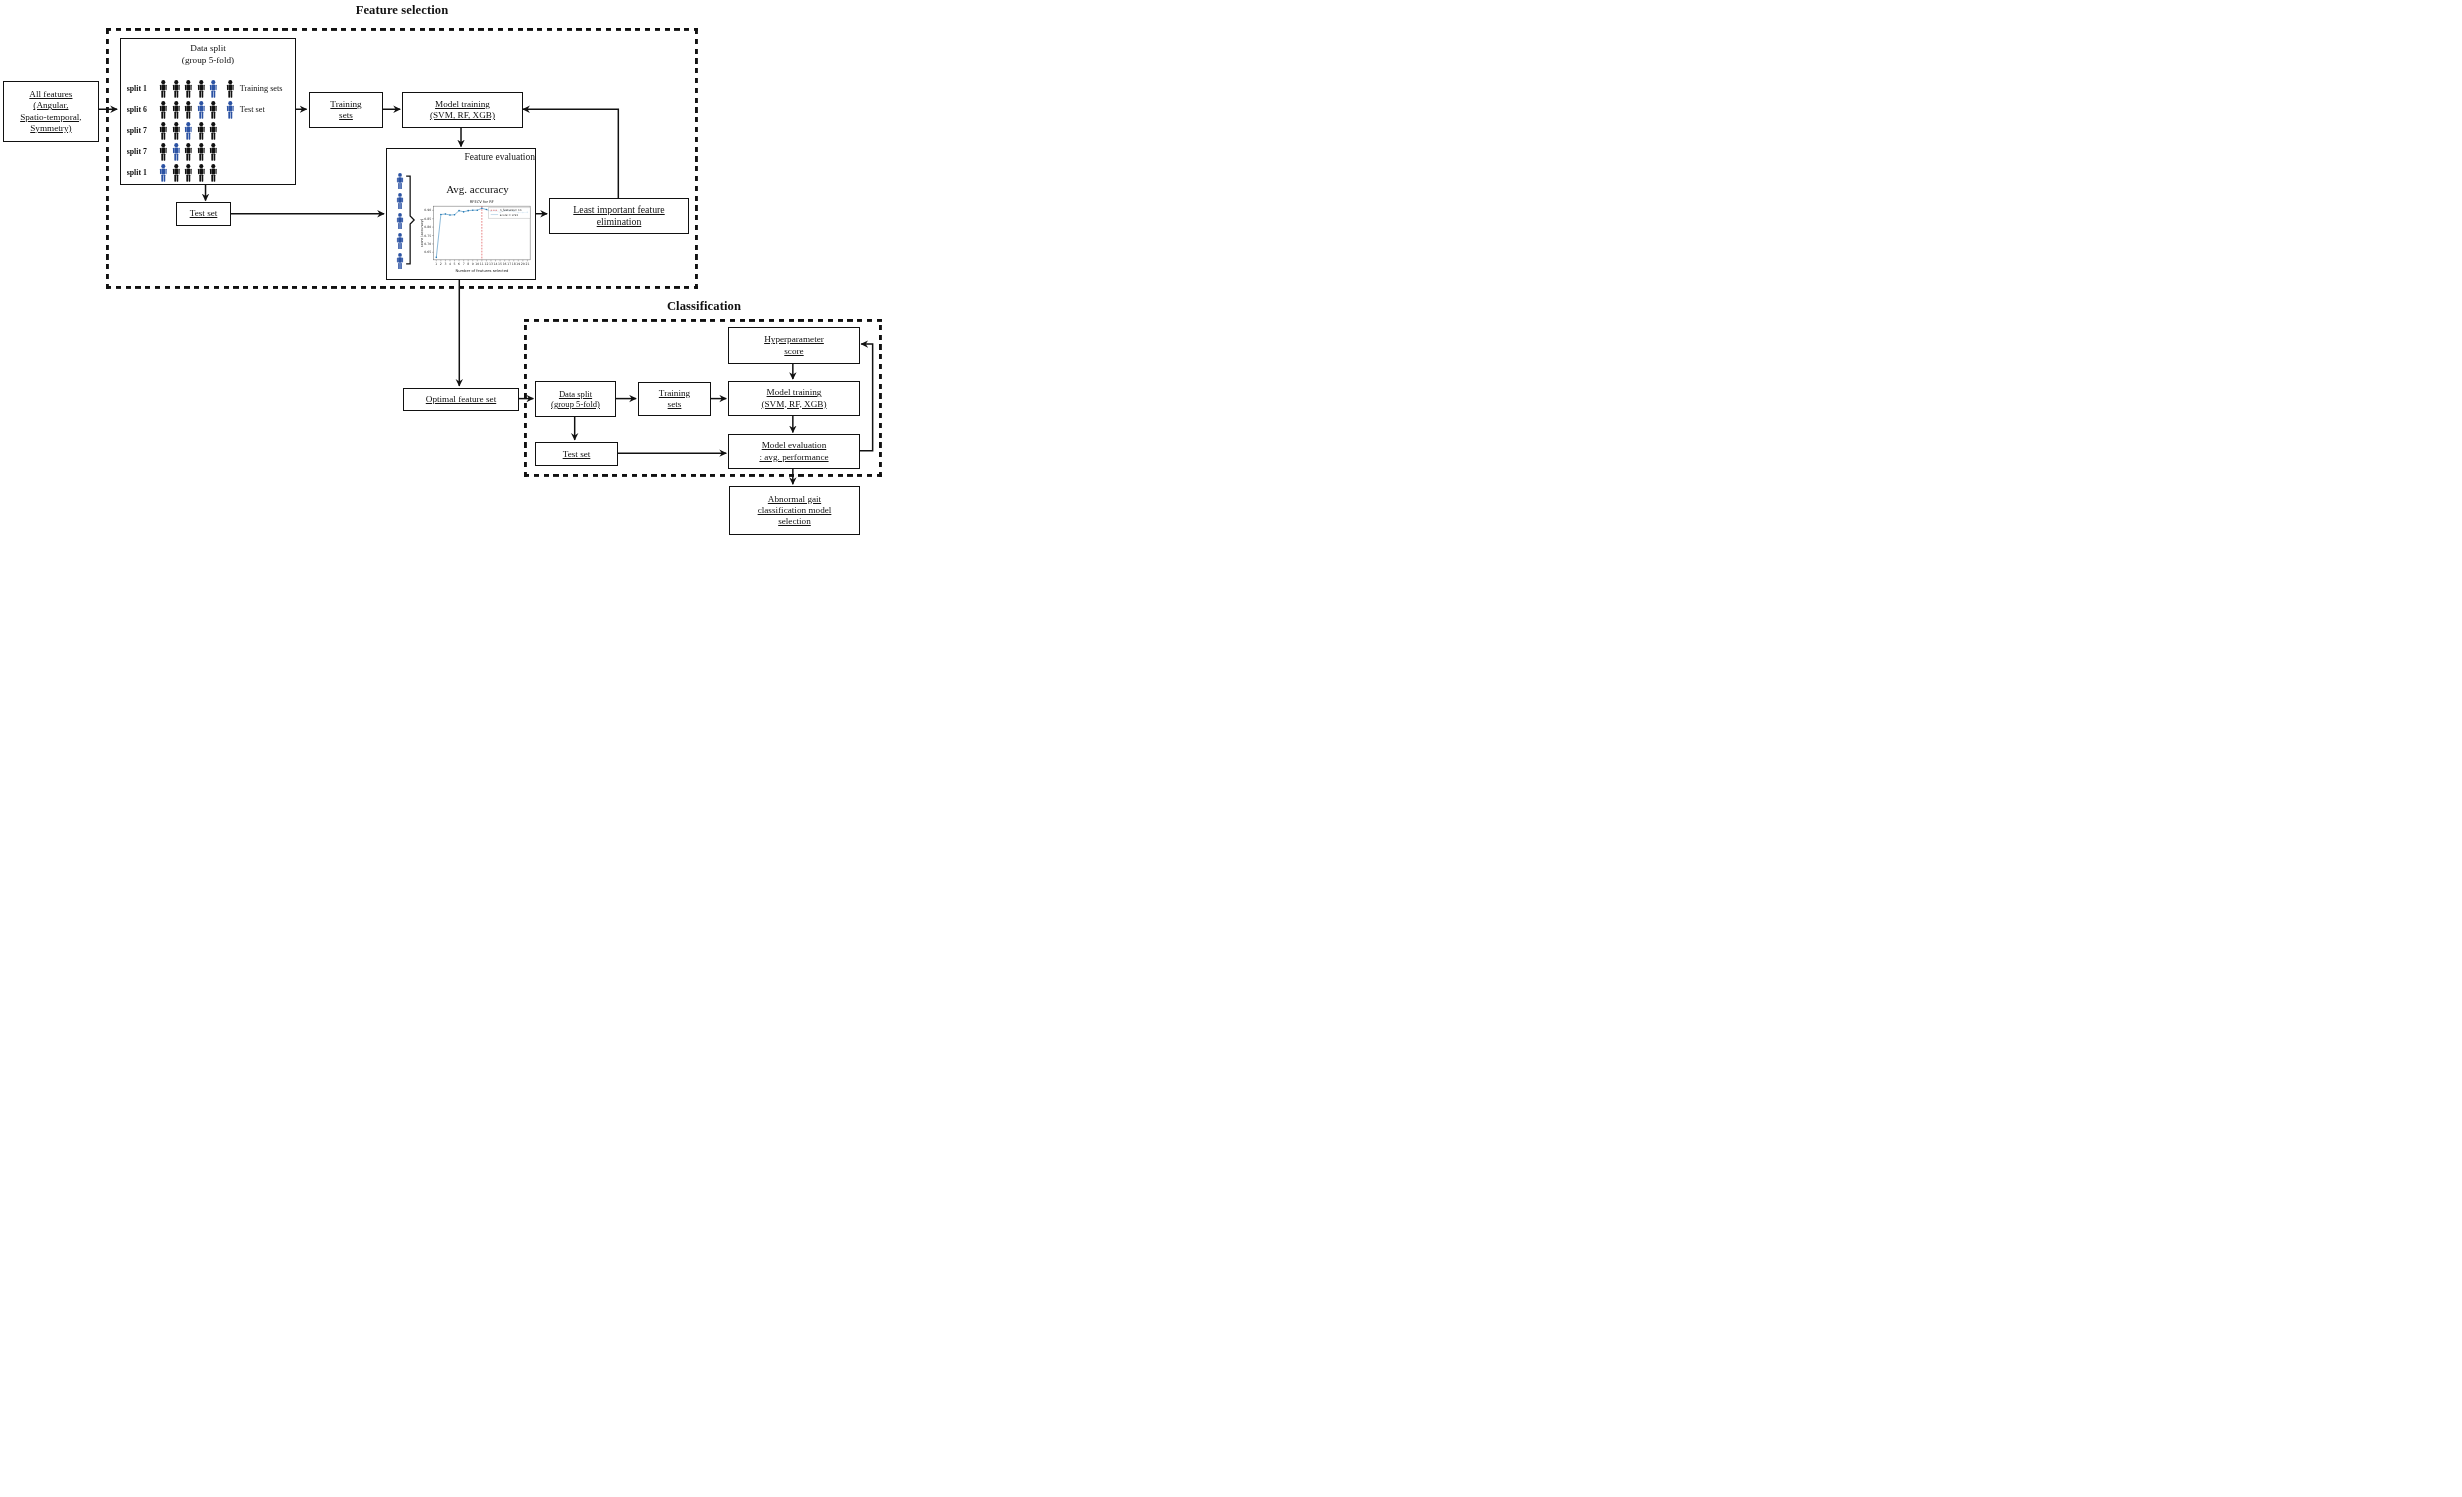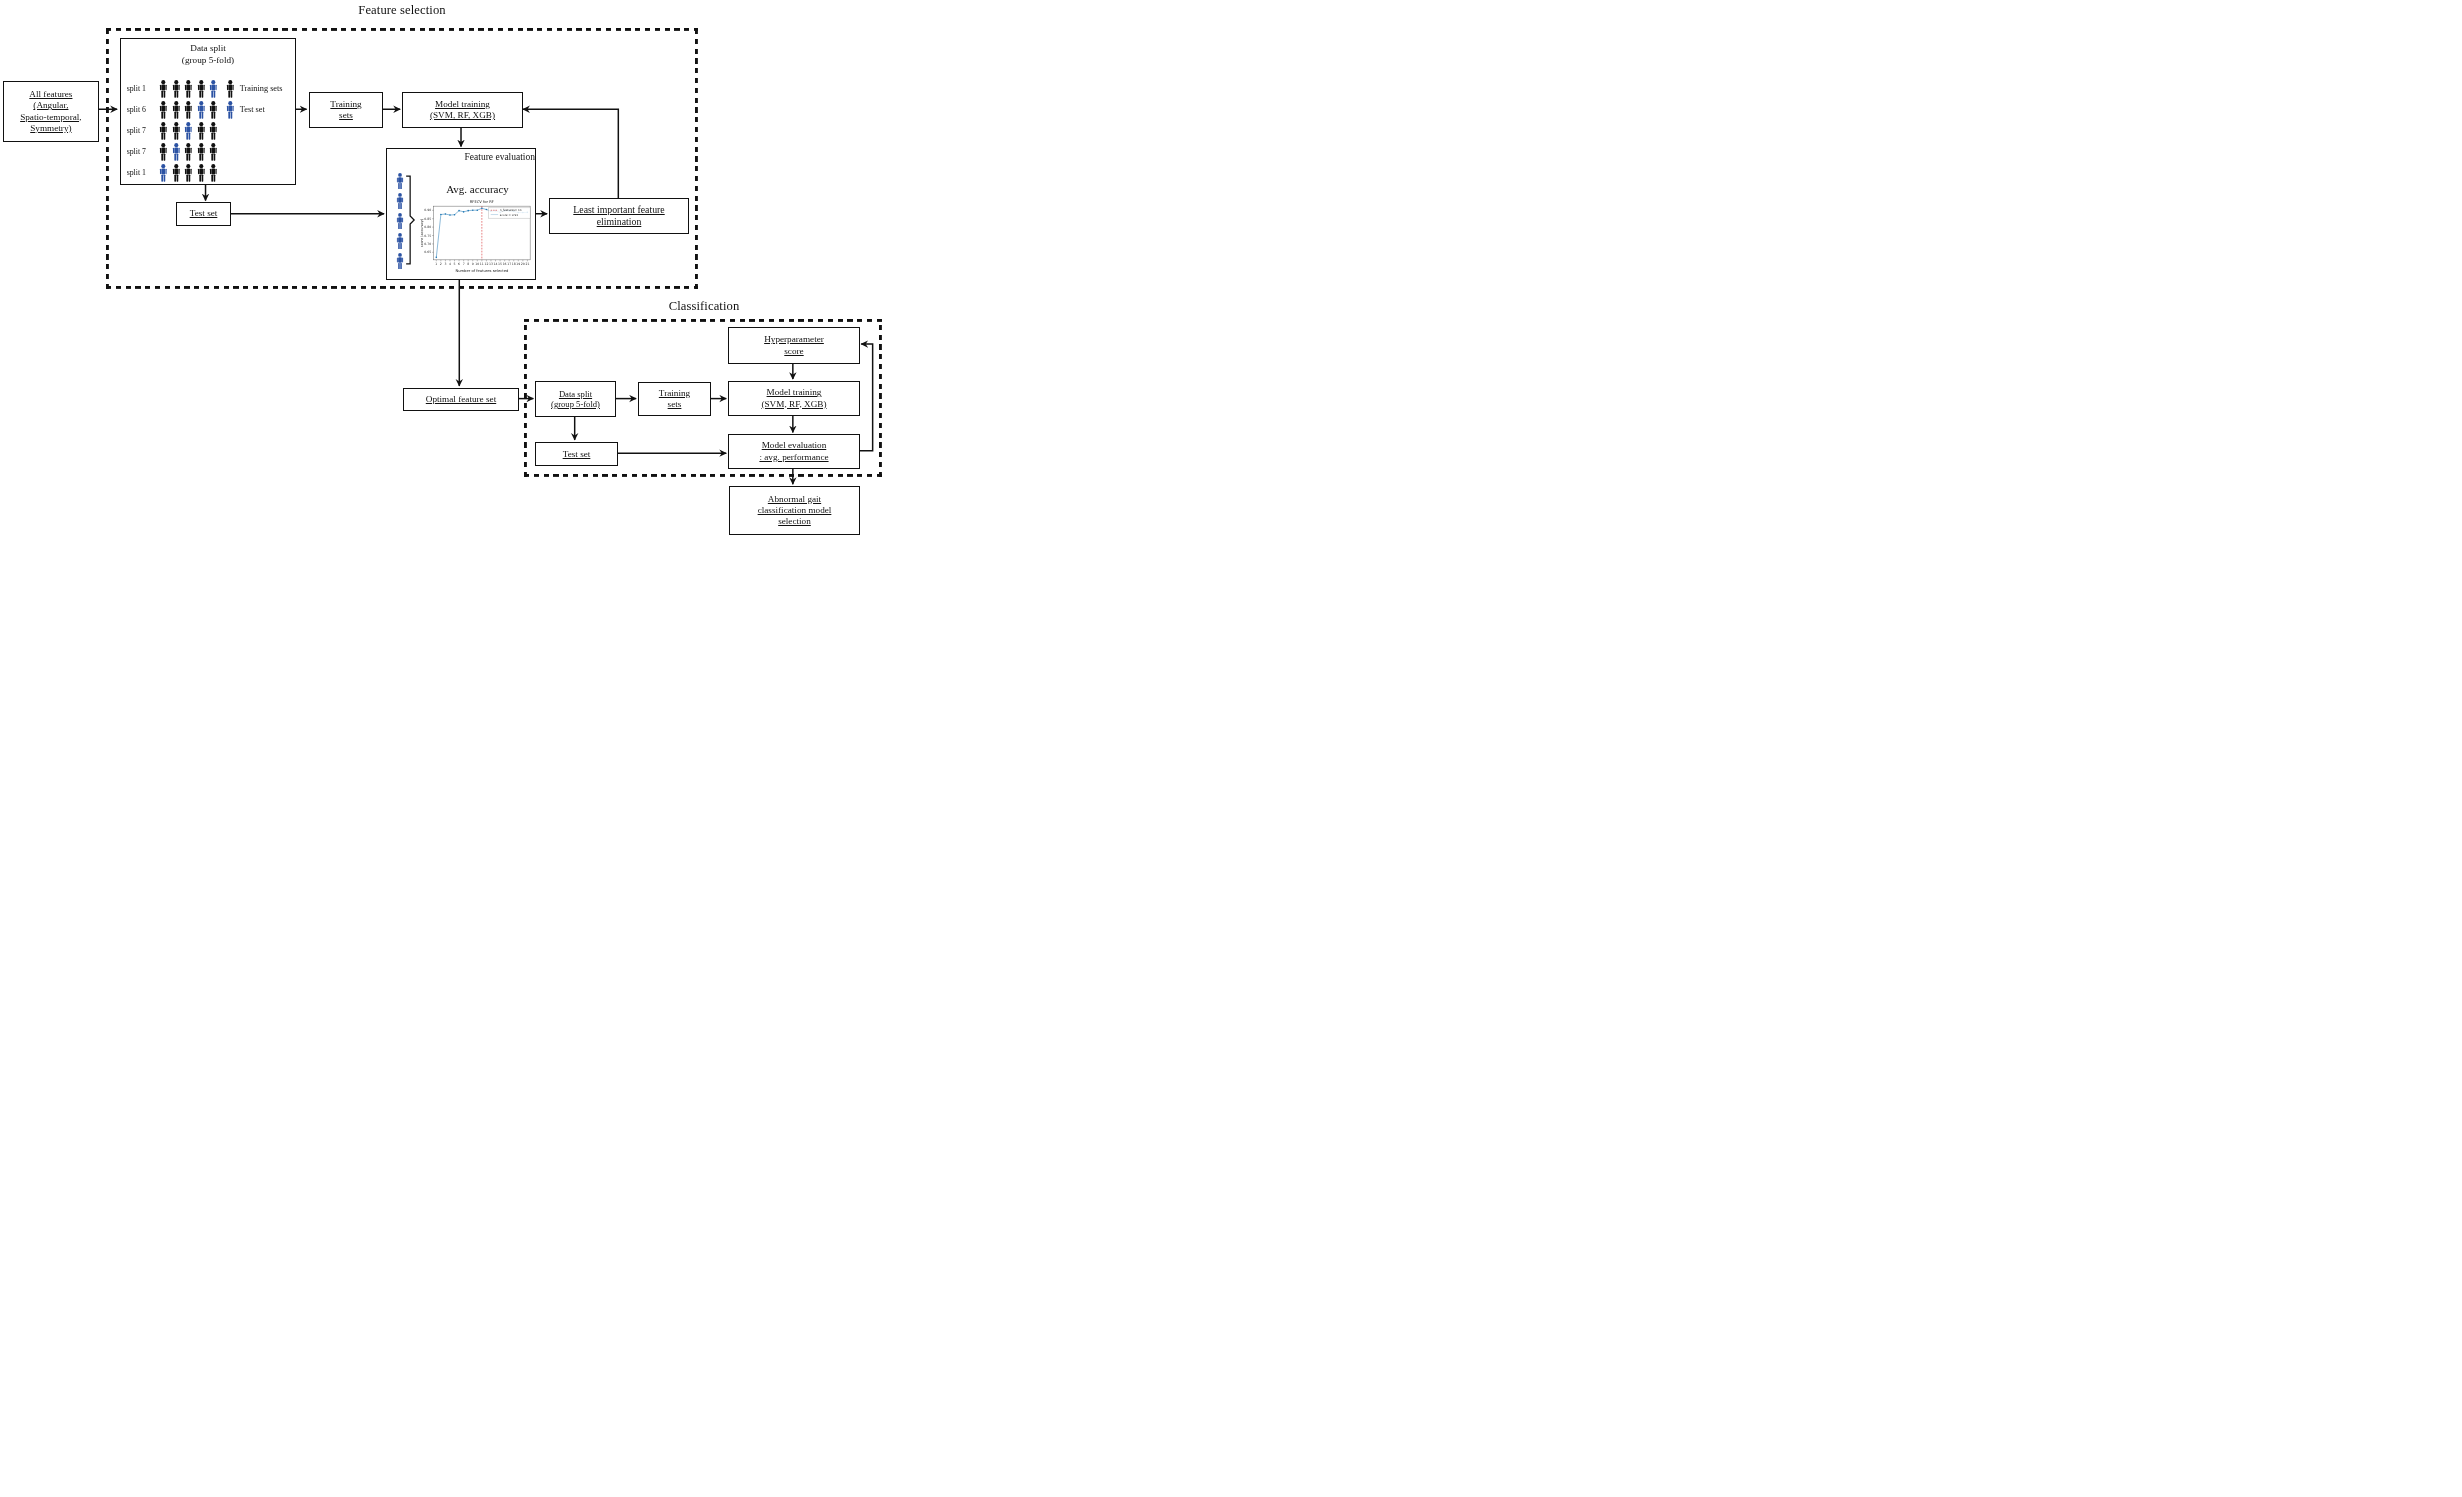--- a/index.html
+++ b/index.html
@@ -1,33 +1,33 @@
 <!DOCTYPE html>
 <html style="font-size:9.2px"><head>
 <meta charset="utf-8">
 <style>
   html,body{margin:0;padding:0;background:#fff;}
   #canvas{position:relative;width:887px;height:540px;background:#fff;overflow:hidden;
           font-family:"Liberation Serif",serif;color:#111;}
-  .stitle{position:absolute;font-weight:normal;font-size:12.6px;text-align:center;letter-spacing:0.1px;}
+  .stitle{position:absolute;font-weight:bold;font-size:12.6px;text-align:center;letter-spacing:0.1px;}
   .box{position:absolute;border:1.1px solid #111;background:#fff;display:flex;align-items:center;
        justify-content:center;text-align:center;white-space:pre-line;line-height:1.22;font-size:9.2px;text-decoration:underline;}
   .panel{position:absolute;border:1.1px solid #111;background:#fff;}
   .dashed{position:absolute;background-image:
       repeating-linear-gradient(90deg,#111 0 5.2px,transparent 5.2px 9.8px),
       repeating-linear-gradient(90deg,#111 0 5.2px,transparent 5.2px 9.8px),
       repeating-linear-gradient(0deg,#111 0 5.2px,transparent 5.2px 9.8px),
       repeating-linear-gradient(0deg,#111 0 5.2px,transparent 5.2px 9.8px);
     background-size:100% 2.9px,100% 2.9px,2.9px 100%,2.9px 100%;
     background-position:0 0,0 100%,0 0,100% 0;background-repeat:no-repeat;}
   #arrows{position:absolute;left:0;top:0;pointer-events:none;}
   .ar{stroke:#111;stroke-width:2.6;fill:none;}
   .ds-title{position:absolute;left:0;right:0;top:4px;text-align:center;white-space:pre-line;
             font-size:9.2px;line-height:1.25;}
-  #split-rows{position:absolute;left:5.7px;top:39px;}
+  #split-rows{position:absolute;left:5.7px;top:39px;font-weight:bold;}
   .split-row{display:flex;align-items:center;height:21px;}
   .split-label{width:29px;font-size:7.8px;margin-right:3.4px;}
   .picon{display:inline-block;width:8.6px;margin-right:4px;line-height:0;}
   #split-legend{position:absolute;left:105px;top:39px;}
   .legend-row{display:flex;align-items:center;height:21px;}
   .legend-label{font-size:8.3px;margin-left:5.2px;white-space:nowrap;}
   .fe-title{position:absolute;left:0;right:0;top:3.4px;text-align:right;font-size:9.5px;}
   #eval-persons{position:absolute;left:8.6px;top:23.5px;}
   .eval-picon{height:20px;line-height:0;}
   .brace{position:absolute;left:18.4px;top:26px;}

